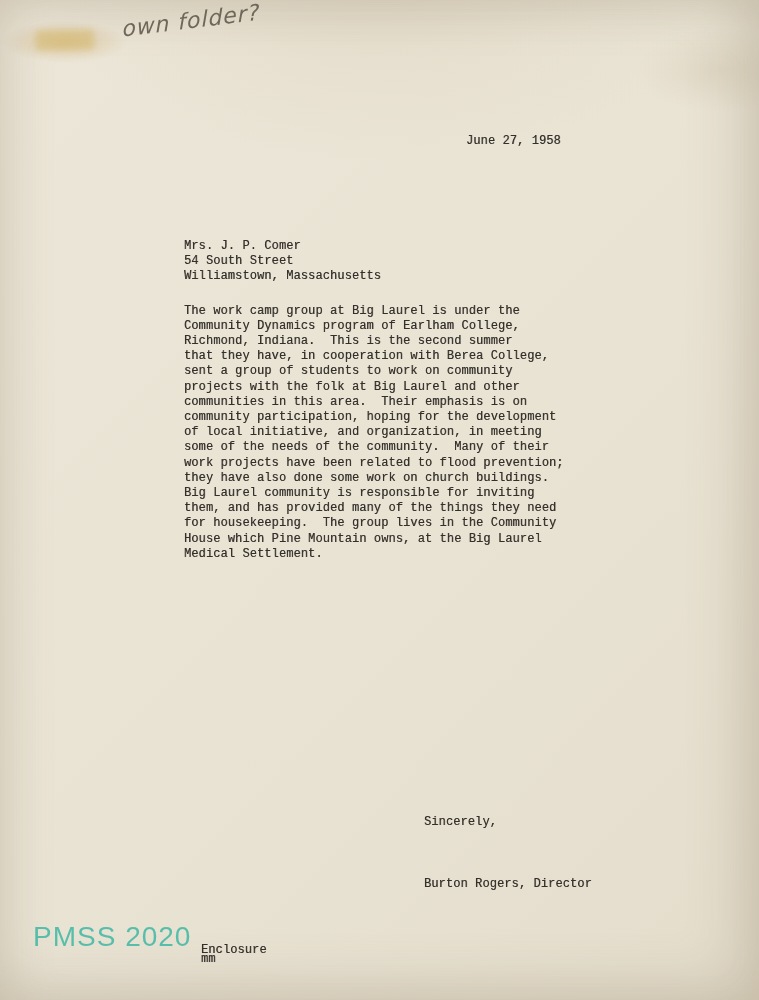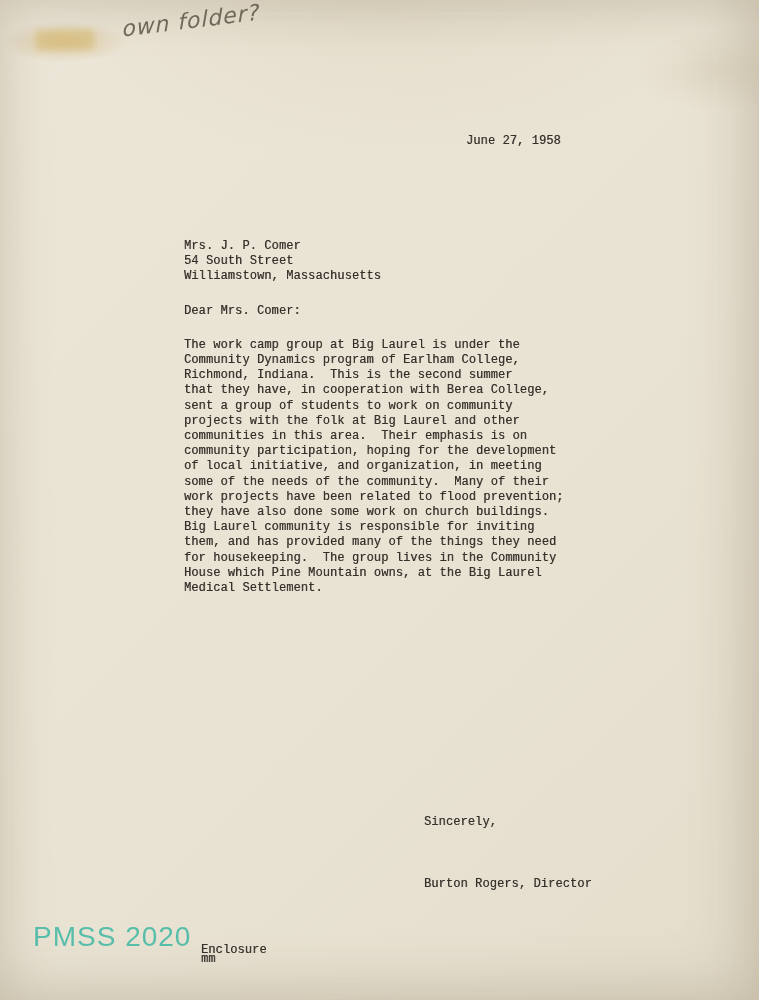--- a/index.html
+++ b/index.html
@@ -78,21 +78,20 @@
 
   <div class="annotation">own folder?</div>
 
   <div class="type date-line">June 27, 1958</div>
 
   <div class="letter-body">
     <div class="type block">Mrs. J. P. Comer
 54 South Street
 Williamstown, Massachusetts</div>
 
-    <div class="type block">Dear Mrs. Comer:</div>
 
 
 
     <div class="type block">The work camp group at Big Laurel is under the
 Community Dynamics program of Earlham College,
 Richmond, Indiana.  This is the second summer
 that they have, in cooperation with Berea College,
 sent a group of students to work on community
 projects with the folk at Big Laurel and other
 communities in this area.  Their emphasis is on

